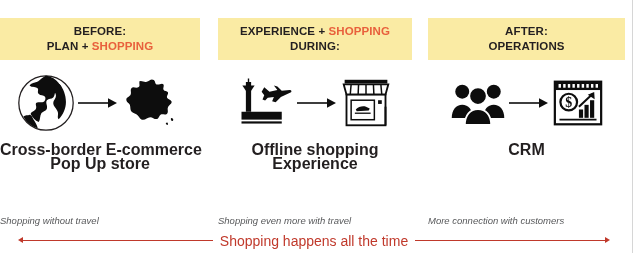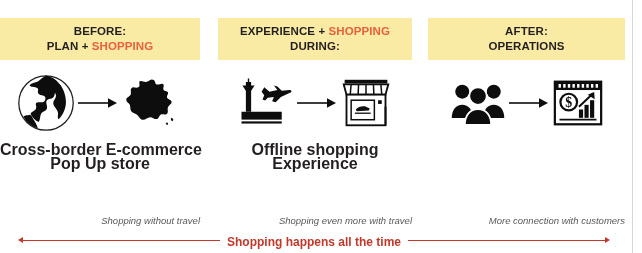--- a/index.html
+++ b/index.html
@@ -105,21 +105,21 @@
     color: #231f20;
     white-space: nowrap;
   }
 
   
   .footnote {
     position: absolute;
     top: 205px;
     left: 0;
     right: 0;
-    text-align: right;
+    text-align: left;
     font-size: 9.5px;
     font-style: italic;
     color: #58595b;
     white-space: nowrap;
   }
 
   
   .timeline {
     position: absolute;
     left: 0;
@@ -155,22 +155,22 @@
     position: absolute;
     left: 0;
     right: 0;
     top: 0;
     text-align: center;
   }
   .timeline-label span {
     display: inline-block;
     background: #ffffff;
     padding: 0 7px;
-    font-size: 12px;
-    font-weight: bold;
+    font-size: 14px;
+    font-weight: normal;
     color: #c0392b;
     line-height: 17px;
     white-space: nowrap;
   }
 </style>
 </head>
 <body>
 
 <div class="board">
 
@@ -312,20 +312,21 @@
           <rect x="35" y="29" width="4.5" height="14" fill="#0d0d0d"></rect>
           <rect x="41" y="24" width="4.5" height="19" fill="#0d0d0d"></rect>
           <path d="M29 31 L44 17" stroke="#0d0d0d" stroke-width="2.2" fill="none"></path>
           <polygon points="45.5,15 46,23 38.5,18" fill="#0d0d0d"></polygon>
           <line x1="8" y1="45" x2="48" y2="45" stroke="#0d0d0d" stroke-width="2"></line>
         </svg>
       </div>
     </div>
 
     <div class="caption">
+      <div class="caption-line">CRM</div>
     </div>
 
     <div class="footnote">More connection with customers</div>
   </div>
 
   <div class="timeline">
     <div class="timeline-rule"></div>
     <div class="timeline-cap left"></div>
     <div class="timeline-cap right"></div>
     <div class="timeline-label">

